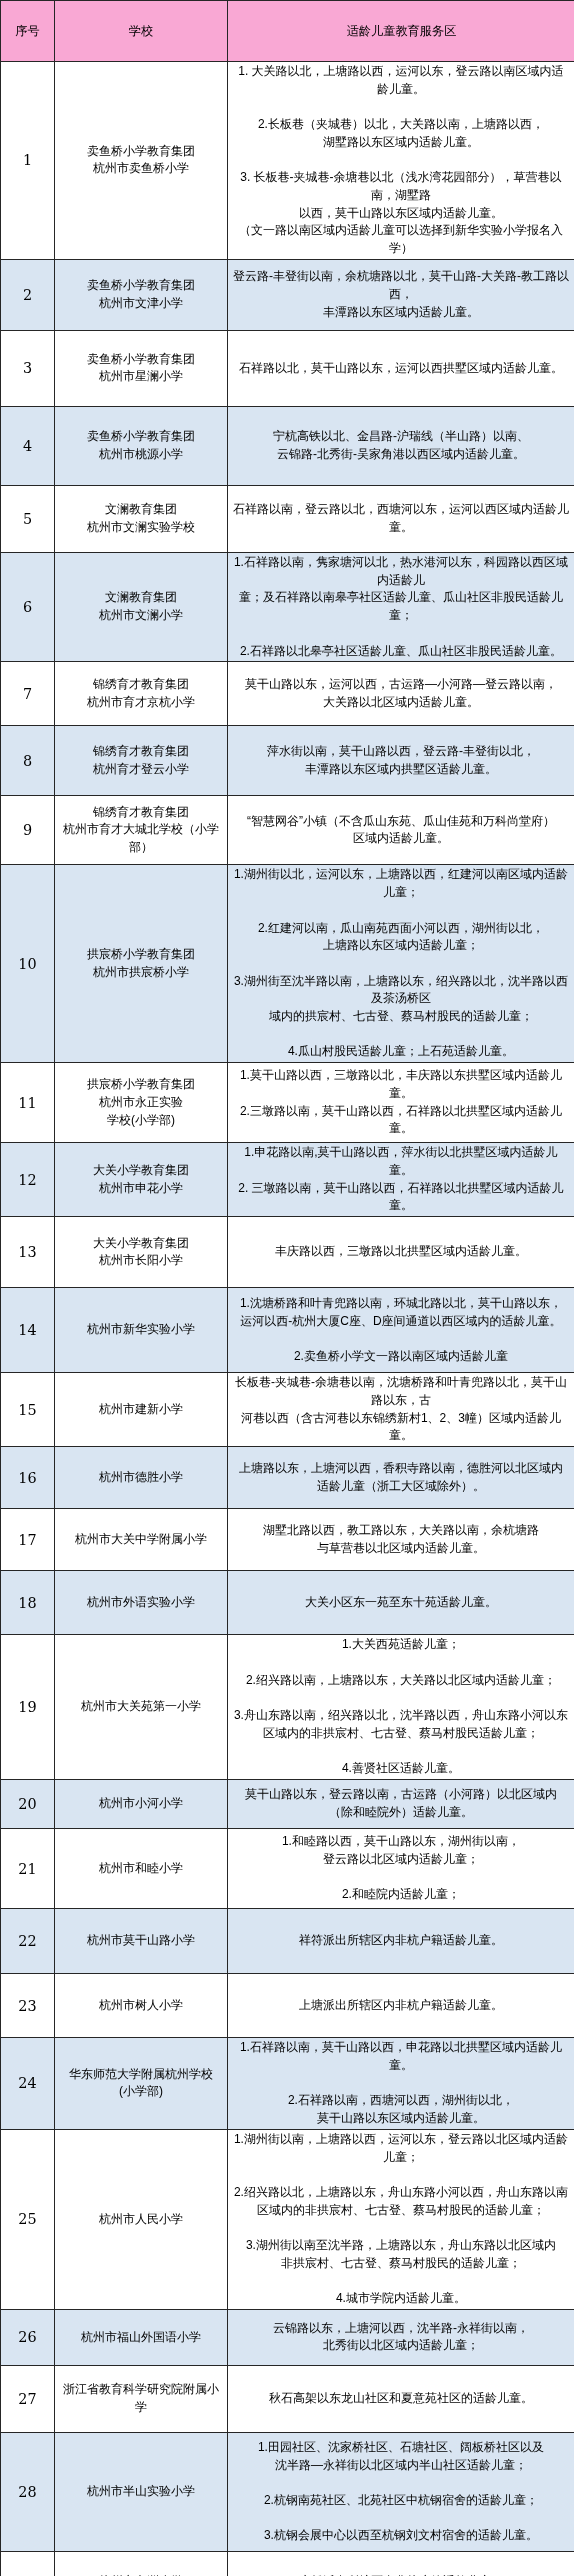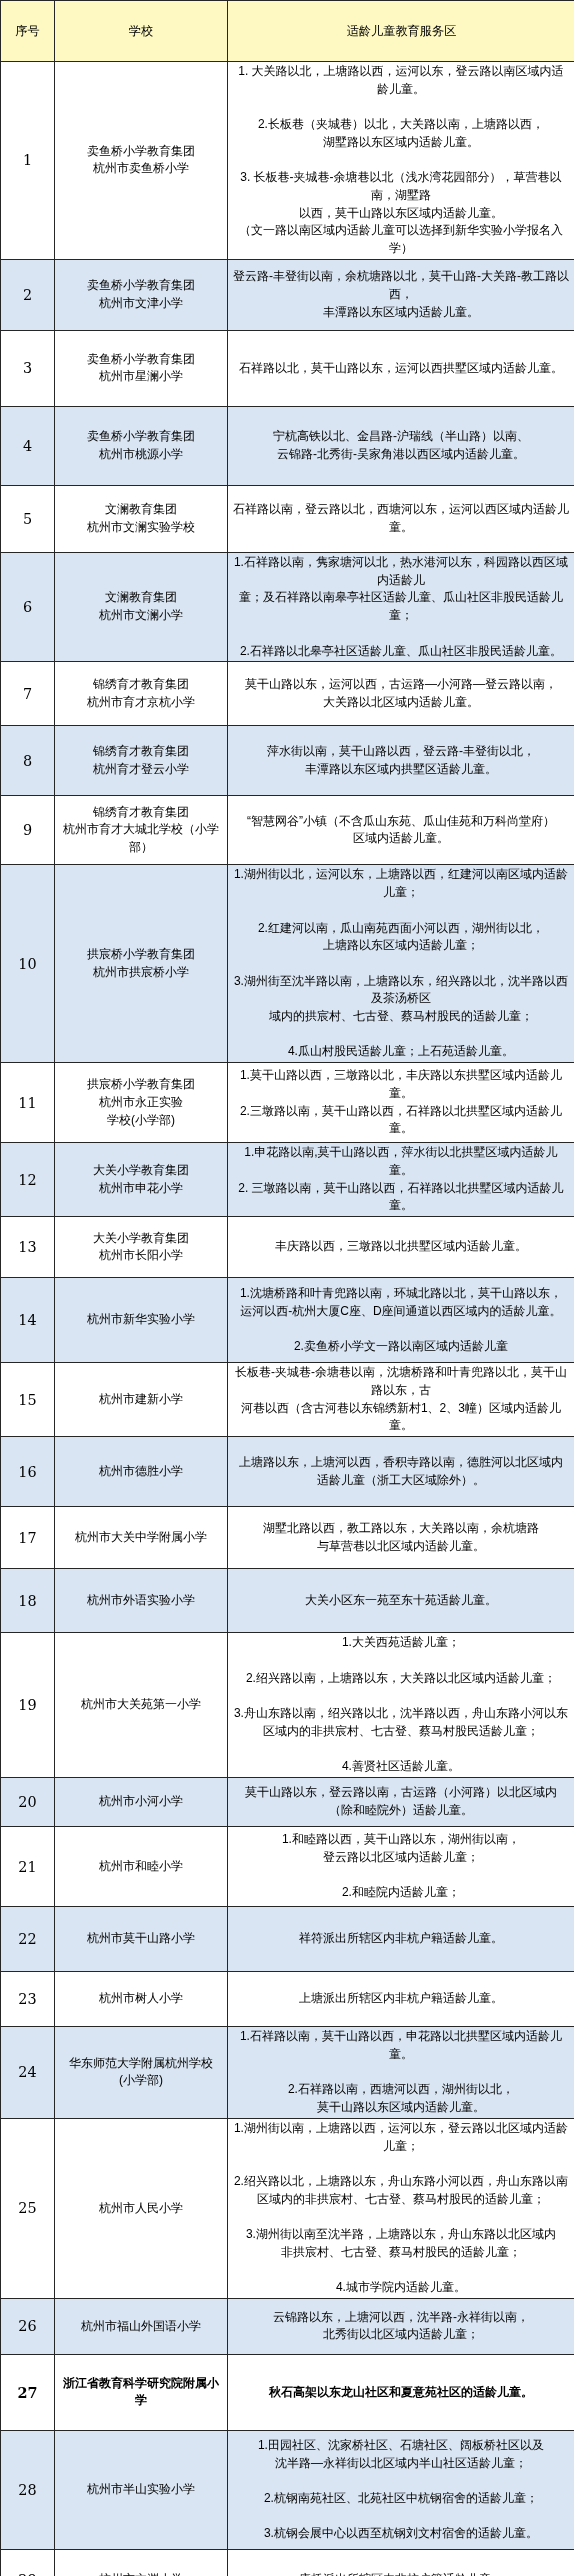--- a/index.html
+++ b/index.html
@@ -25,21 +25,21 @@
     border: 1.1px solid #262626;
     box-sizing: border-box;
     vertical-align: middle;
     overflow: hidden;
   }
   
   table.district-table thead tr {
     height: 61px;
   }
   table.district-table th {
-    background: #fef9c3;
+    background: #f9a8d4;
     font-size: 12.2px;
     font-weight: 400;
     text-align: center;
   }
   
   td.cell-no {
     text-align: center;
     font-family: "DejaVu Serif", "Liberation Serif", serif;
     font-size: 14.4px;
   }
@@ -173,41 +173,41 @@
           <td class="cell-service">1.莫干山路以西，三墩路以北，丰庆路以东拱墅区域内适龄儿童。
 2.三墩路以南，莫干山路以西，石祥路以北拱墅区域内适龄儿童。</td>
         </tr>
         <tr class="band" style="height: 64px;">
           <td class="cell-no">12</td>
           <td class="cell-school">大关小学教育集团
 杭州市申花小学</td>
           <td class="cell-service">1.申花路以南,莫干山路以西，萍水街以北拱墅区域内适龄儿童。
 2. 三墩路以南，莫干山路以西，石祥路以北拱墅区域内适龄儿童。</td>
         </tr>
-        <tr class="plain" style="height: 61px;">
+        <tr class="plain" style="height: 71px;">
           <td class="cell-no">13</td>
           <td class="cell-school">大关小学教育集团
 杭州市长阳小学</td>
           <td class="cell-service">丰庆路以西，三墩路以北拱墅区域内适龄儿童。</td>
         </tr>
         <tr class="band" style="height: 85px;">
           <td class="cell-no">14</td>
           <td class="cell-school">杭州市新华实验小学</td>
           <td class="cell-service">1.沈塘桥路和叶青兜路以南，环城北路以北，莫干山路以东，
 运河以西-杭州大厦C座、D座间通道以西区域内的适龄儿童。
 
 2.卖鱼桥小学文一路以南区域内适龄儿童</td>
         </tr>
         <tr class="plain" style="height: 66px;">
           <td class="cell-no">15</td>
           <td class="cell-school">杭州市建新小学</td>
           <td class="cell-service">长板巷-夹城巷-余塘巷以南，沈塘桥路和叶青兜路以北，莫干山路以东，古
 河巷以西（含古河巷以东锦绣新村1、2、3幢）区域内适龄儿童。</td>
         </tr>
-        <tr class="band" style="height: 70px;">
+        <tr class="band" style="height: 62px;">
           <td class="cell-no">16</td>
           <td class="cell-school">杭州市德胜小学</td>
           <td class="cell-service">上塘路以东，上塘河以西，香积寺路以南，德胜河以北区域内
 适龄儿童（浙工大区域除外）。</td>
         </tr>
         <tr class="plain" style="height: 62px;">
           <td class="cell-no">17</td>
           <td class="cell-school">杭州市大关中学附属小学</td>
           <td class="cell-service">湖墅北路以西，教工路以东，大关路以南，余杭塘路
 与草营巷以北区域内适龄儿童。</td>
@@ -241,21 +241,21 @@
           <td class="cell-service">1.和睦路以西，莫干山路以东，湖州街以南，
 登云路以北区域内适龄儿童；
 
 2.和睦院内适龄儿童；</td>
         </tr>
         <tr class="band" style="height: 65px;">
           <td class="cell-no">22</td>
           <td class="cell-school">杭州市莫干山路小学</td>
           <td class="cell-service">祥符派出所辖区内非杭户籍适龄儿童。</td>
         </tr>
-        <tr class="plain" style="height: 55px; padding-left: 42px;">
+        <tr class="plain" style="height: 64px; padding-left: 42px;">
           <td class="cell-no">23</td>
           <td class="cell-school">杭州市树人小学</td>
           <td class="cell-service">上塘派出所辖区内非杭户籍适龄儿童。</td>
         </tr>
         <tr class="band" style="height: 90px;">
           <td class="cell-no">24</td>
           <td class="cell-school">华东师范大学附属杭州学校
 (小学部)</td>
           <td class="cell-service">1.石祥路以南，莫干山路以西，申花路以北拱墅区域内适龄儿童。
 
@@ -274,21 +274,21 @@
 非拱宸村、七古登、蔡马村股民的适龄儿童；
 
 4.城市学院内适龄儿童。</td>
         </tr>
         <tr class="band" style="height: 56px;">
           <td class="cell-no">26</td>
           <td class="cell-school">杭州市福山外国语小学</td>
           <td class="cell-service">云锦路以东，上塘河以西，沈半路-永祥街以南，
 北秀街以北区域内适龄儿童；</td>
         </tr>
-        <tr class="plain" style="height: 76px; font-weight: bold;">
+        <tr class="plain" style="height: 67px;">
           <td class="cell-no">27</td>
           <td class="cell-school">浙江省教育科学研究院附属小学</td>
           <td class="cell-service">秋石高架以东龙山社区和夏意苑社区的适龄儿童。</td>
         </tr>
         <tr class="band" style="height: 119px;">
           <td class="cell-no">28</td>
           <td class="cell-school">杭州市半山实验小学</td>
           <td class="cell-service">1.田园社区、沈家桥社区、石塘社区、阔板桥社区以及
 沈半路—永祥街以北区域内半山社区适龄儿童；
 

